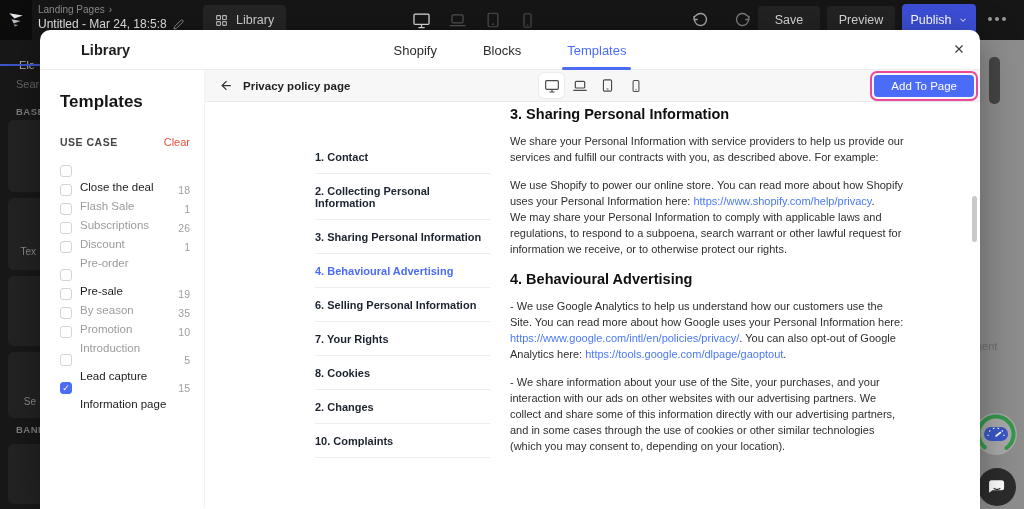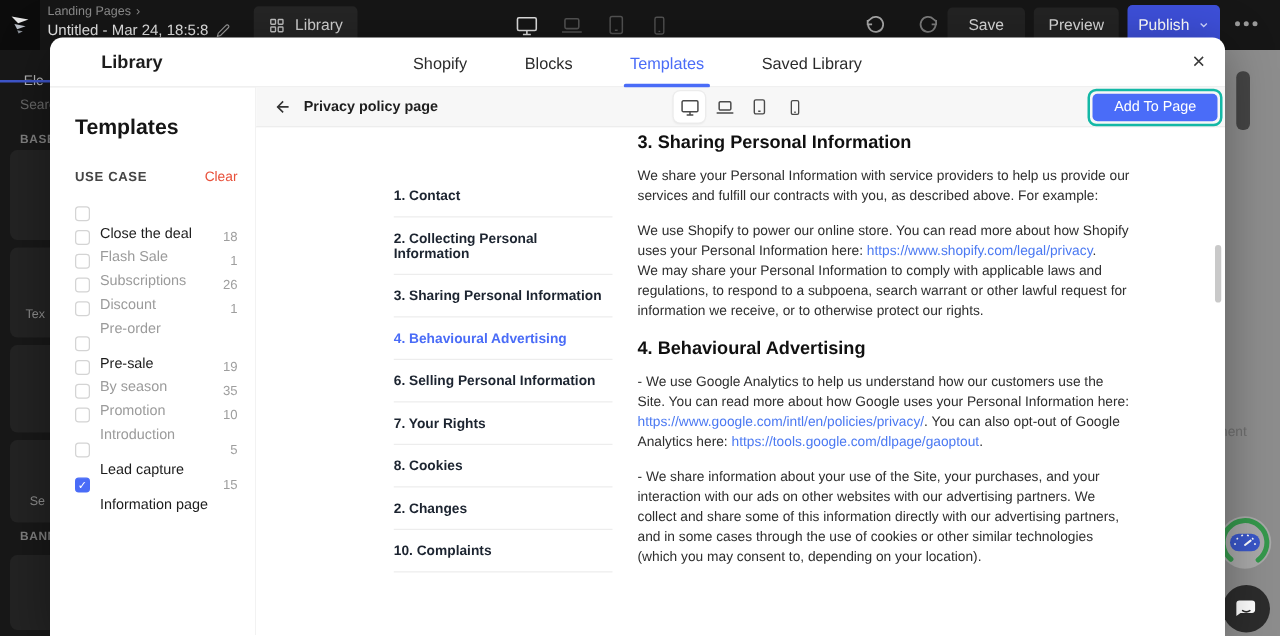--- a/index.html
+++ b/index.html
@@ -66,21 +66,21 @@
   .frow.strong .flabel{color:#1c1c1c;font-weight:500;}
   .fcount{margin-left:auto;font-size:10.5px;color:#9e9e9e;}
 
   .preview{flex:1;display:flex;flex-direction:column;min-width:0;}
   .ptoolbar{height:32px;background:#f7f7f7;border-bottom:1px solid #eaeaea;position:relative;flex:none;}
   .pt-back{position:absolute;left:14px;top:8px;color:#333;cursor:pointer;}
   .pt-title{position:absolute;left:38px;top:10px;font-size:11.5px;font-weight:700;color:#1f1f1f;}
   .pt-devices{position:absolute;left:334px;top:3px;display:flex;gap:3px;align-items:center;}
   .pt-dev{width:25px;height:25px;display:flex;align-items:center;justify-content:center;color:#4a4a4a;cursor:pointer;}
   .pt-dev.active{background:#fff;border-radius:5px;box-shadow:0 0 0 1px #ececec,0 1px 2px rgba(0,0,0,.08);}
-  .pt-addwrap{position:absolute;right:2px;top:1px;border:2px solid #14b8a6;border-radius:7px;padding:2px;}
+  .pt-addwrap{position:absolute;right:2px;top:1px;border:2px solid #ec4899;border-radius:7px;padding:2px;}
   .pt-add{background:#4a6cf8;color:#fff;font-size:11.5px;padding:5px 17px;border-radius:4px;border:none;cursor:pointer;}
 
   .pcontent{flex:1;position:relative;background:#fff;overflow:hidden;}
   .toc{position:absolute;left:110px;top:38px;width:175px;}
   .toc-item{padding:11px 0 10px;border-bottom:1px solid #ededed;font-size:11px;font-weight:600;color:#1c2430;cursor:pointer;}
   .toc-item.active{color:#4a6cf7;}
   .article{position:absolute;left:305px;top:4px;width:397px;}
   .article h3{font-size:14.5px;font-weight:700;color:#101010;margin:0 0 11px;}
   .article .sec + .sec h3{margin-top:14px;}
   .article p{font-size:11px;line-height:16px;color:#2e2e2e;margin:0 0 12px;white-space:pre-line;}
@@ -234,21 +234,20 @@
             <span style="background: rgb(242, 166, 13);"></span>
             <span style="background: rgb(224, 75, 59);"></span>
             <span style="background: rgb(74, 108, 247);"></span>
           </span>
         <span class="mh-title">Library</span>
       </div>
       <div class="mtabs">
           <div class="mtab">Shopify</div>
           <div class="mtab">Blocks</div>
           <div class="mtab active">Templates</div>
-          <div class="mtab">Saved Library</div>
         </div>
       <span class="mh-close icon">
         <svg width="14" height="14" viewBox="0 0 24 24" fill="none" stroke="#3a3a3a" stroke-width="2">
             <path d="M18 6 6 18M6 6l12 12"></path>
           </svg>
       </span>
     </div>
     <div class="mbody">
 
       <aside class="filters">
@@ -370,21 +369,21 @@
               <div class="toc-item">6. Selling Personal Information</div>
               <div class="toc-item">7. Your Rights</div>
               <div class="toc-item">8. Cookies</div>
               <div class="toc-item">2. Changes</div>
               <div class="toc-item">10. Complaints</div>
             </nav>
           <div class="article">
               <div class="sec">
                 <h3>3. Sharing Personal Information</h3>
                 <p><span>We share your Personal Information with service providers to help us provide our services and fulfill our contracts with you, as described above. For example:</span></p>
-                <p><span>We use Shopify to power our online store. You can read more about how Shopify uses your Personal Information here: </span><a class="plink">https://www.shopify.com/legal/privacy</a><span>.
+                <p><span>We use Shopify to power our online store. You can read more about how Shopify uses your Personal Information here: </span><a class="plink">https://www.shopify.com/help/privacy</a><span>.
 We may share your Personal Information to comply with applicable laws and regulations, to respond to a subpoena, search warrant or other lawful request for information we receive, or to otherwise protect our rights.</span></p>
               </div>
               <div class="sec">
                 <h3>4. Behavioural Advertising</h3>
                 <p><span>- We use Google Analytics to help us understand how our customers use the Site. You can read more about how Google uses your Personal Information here: </span><a class="plink">https://www.google.com/intl/en/policies/privacy/</a><span>. You can also opt-out of Google Analytics here: </span><a class="plink">https://tools.google.com/dlpage/gaoptout</a><span>.</span></p>
                 <p><span>- We share information about your use of the Site, your purchases, and your interaction with our ads on other websites with our advertising partners. We collect and share some of this information directly with our advertising partners, and in some cases through the use of cookies or other similar technologies (which you may consent to, depending on your location).</span></p>
               </div>
             </div>
           <div class="c-scroll"></div>
         </div>

